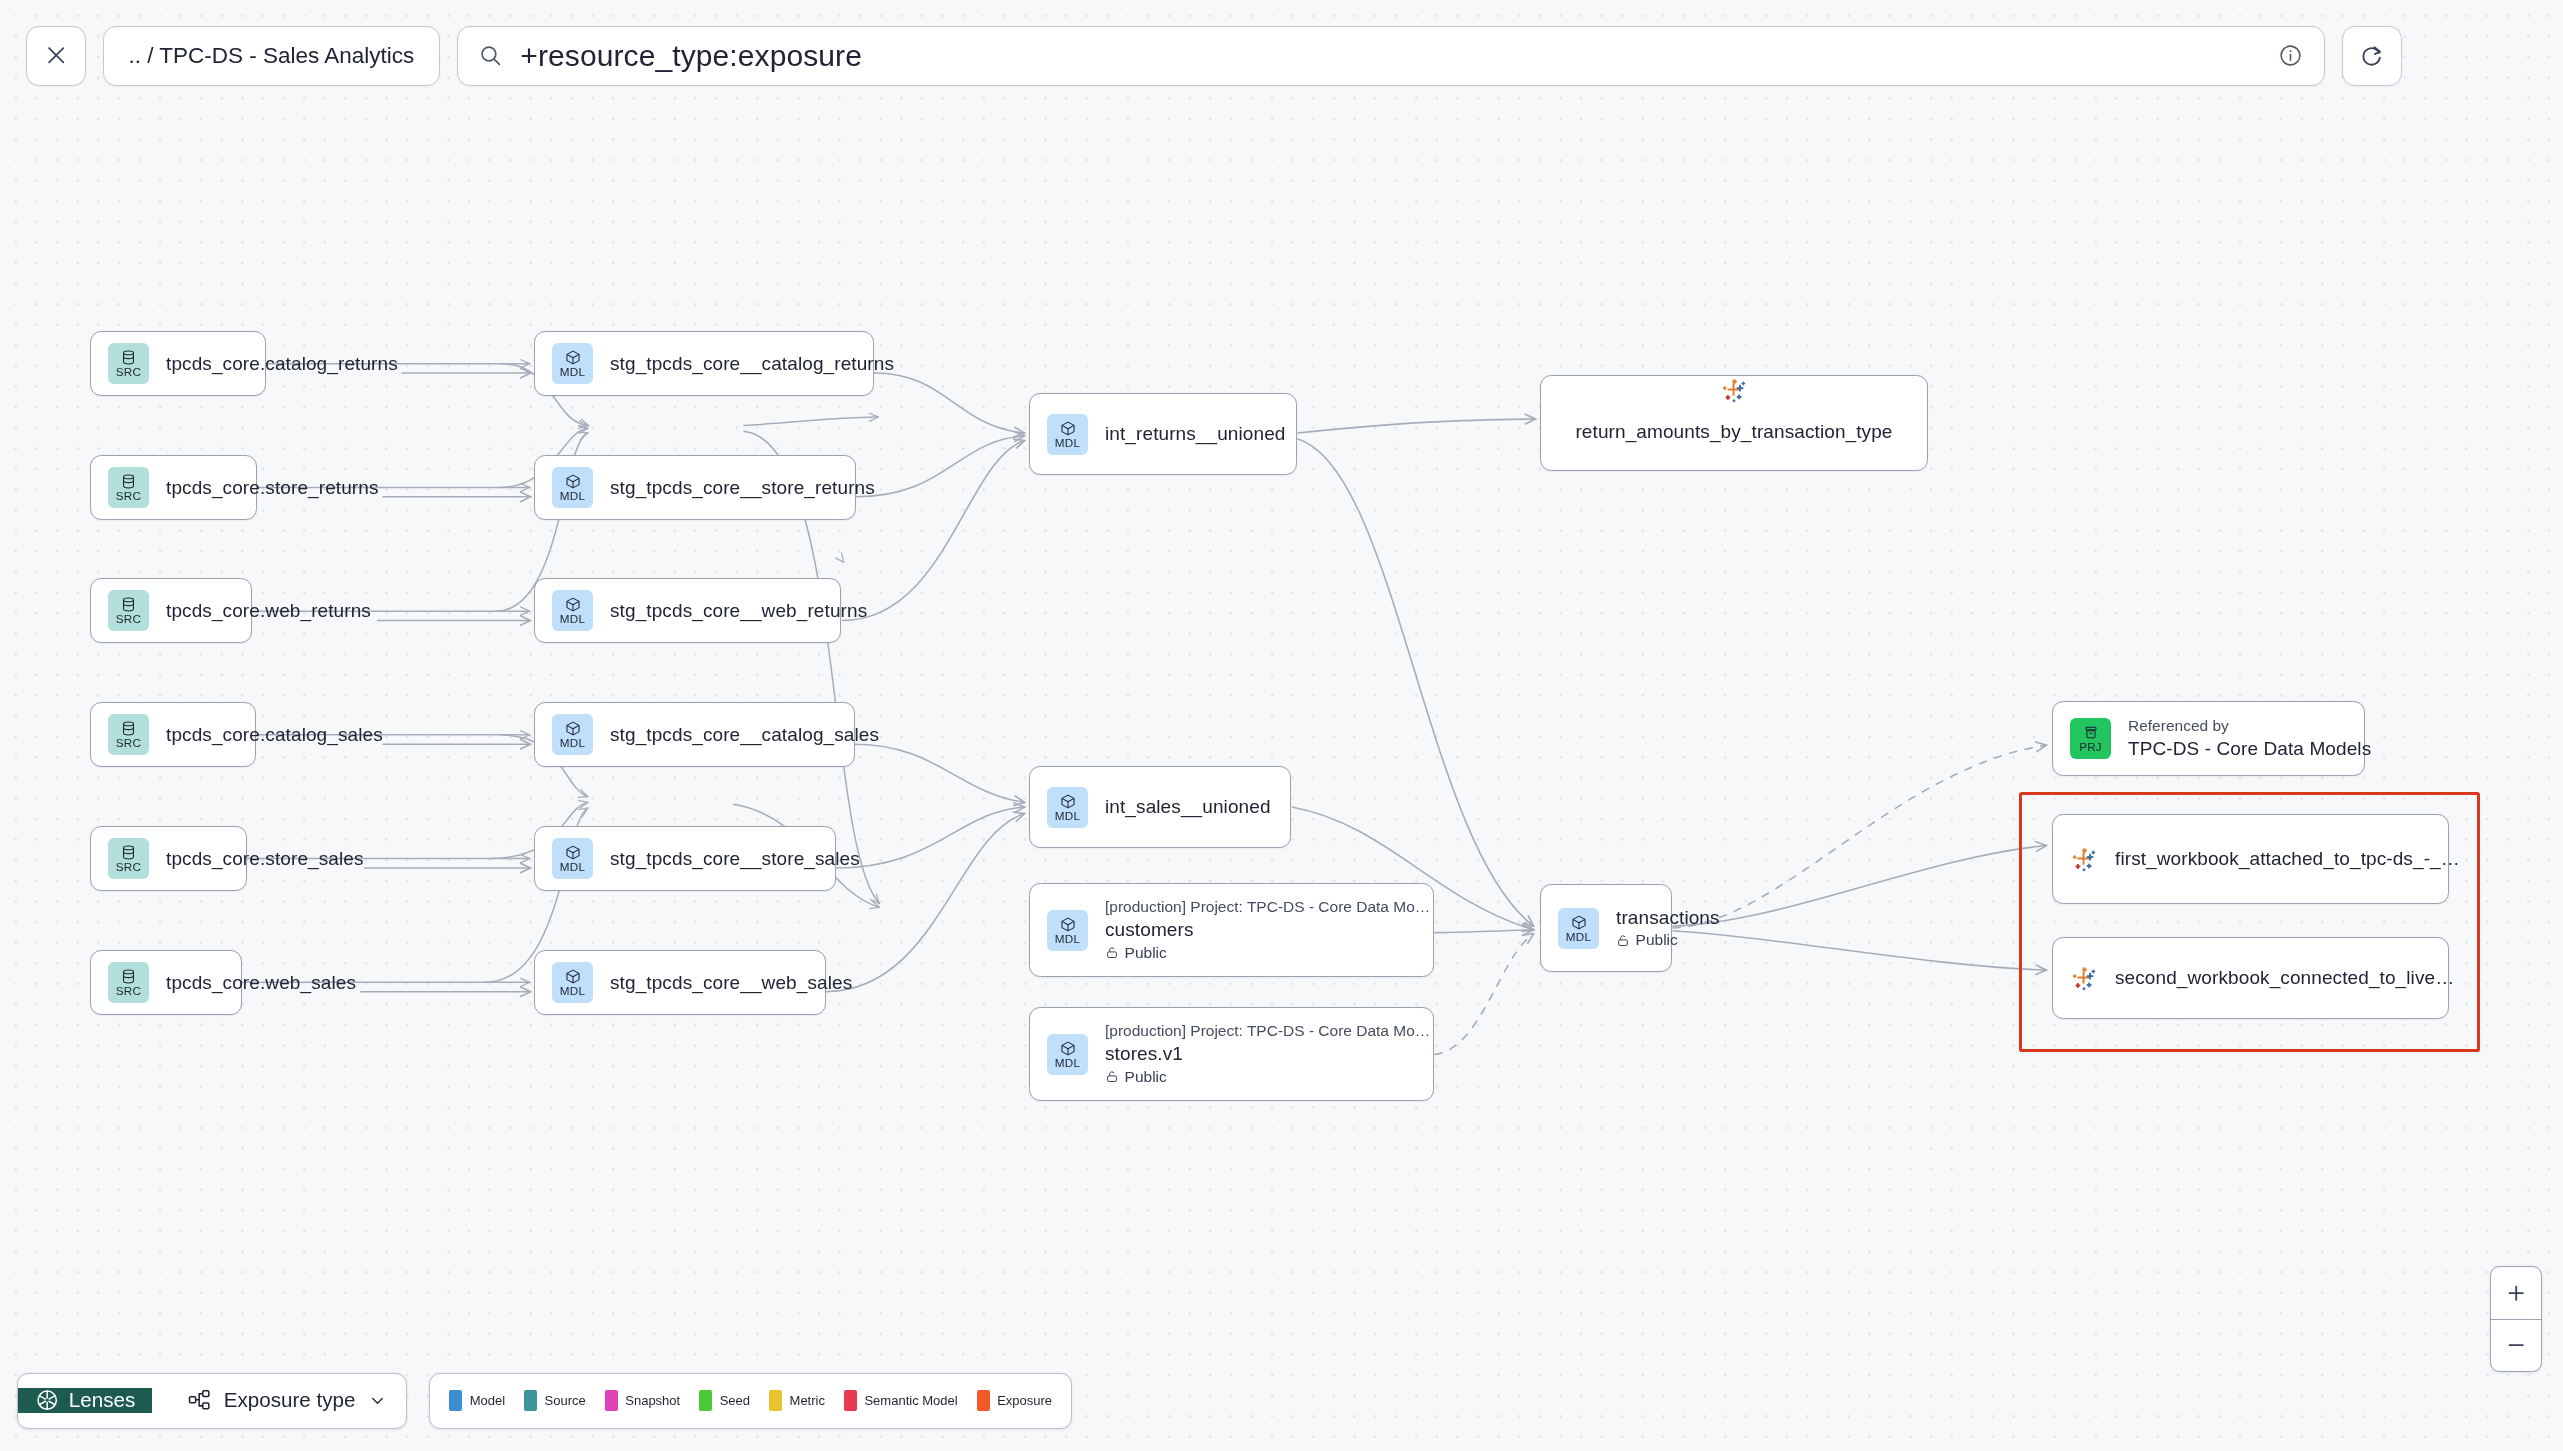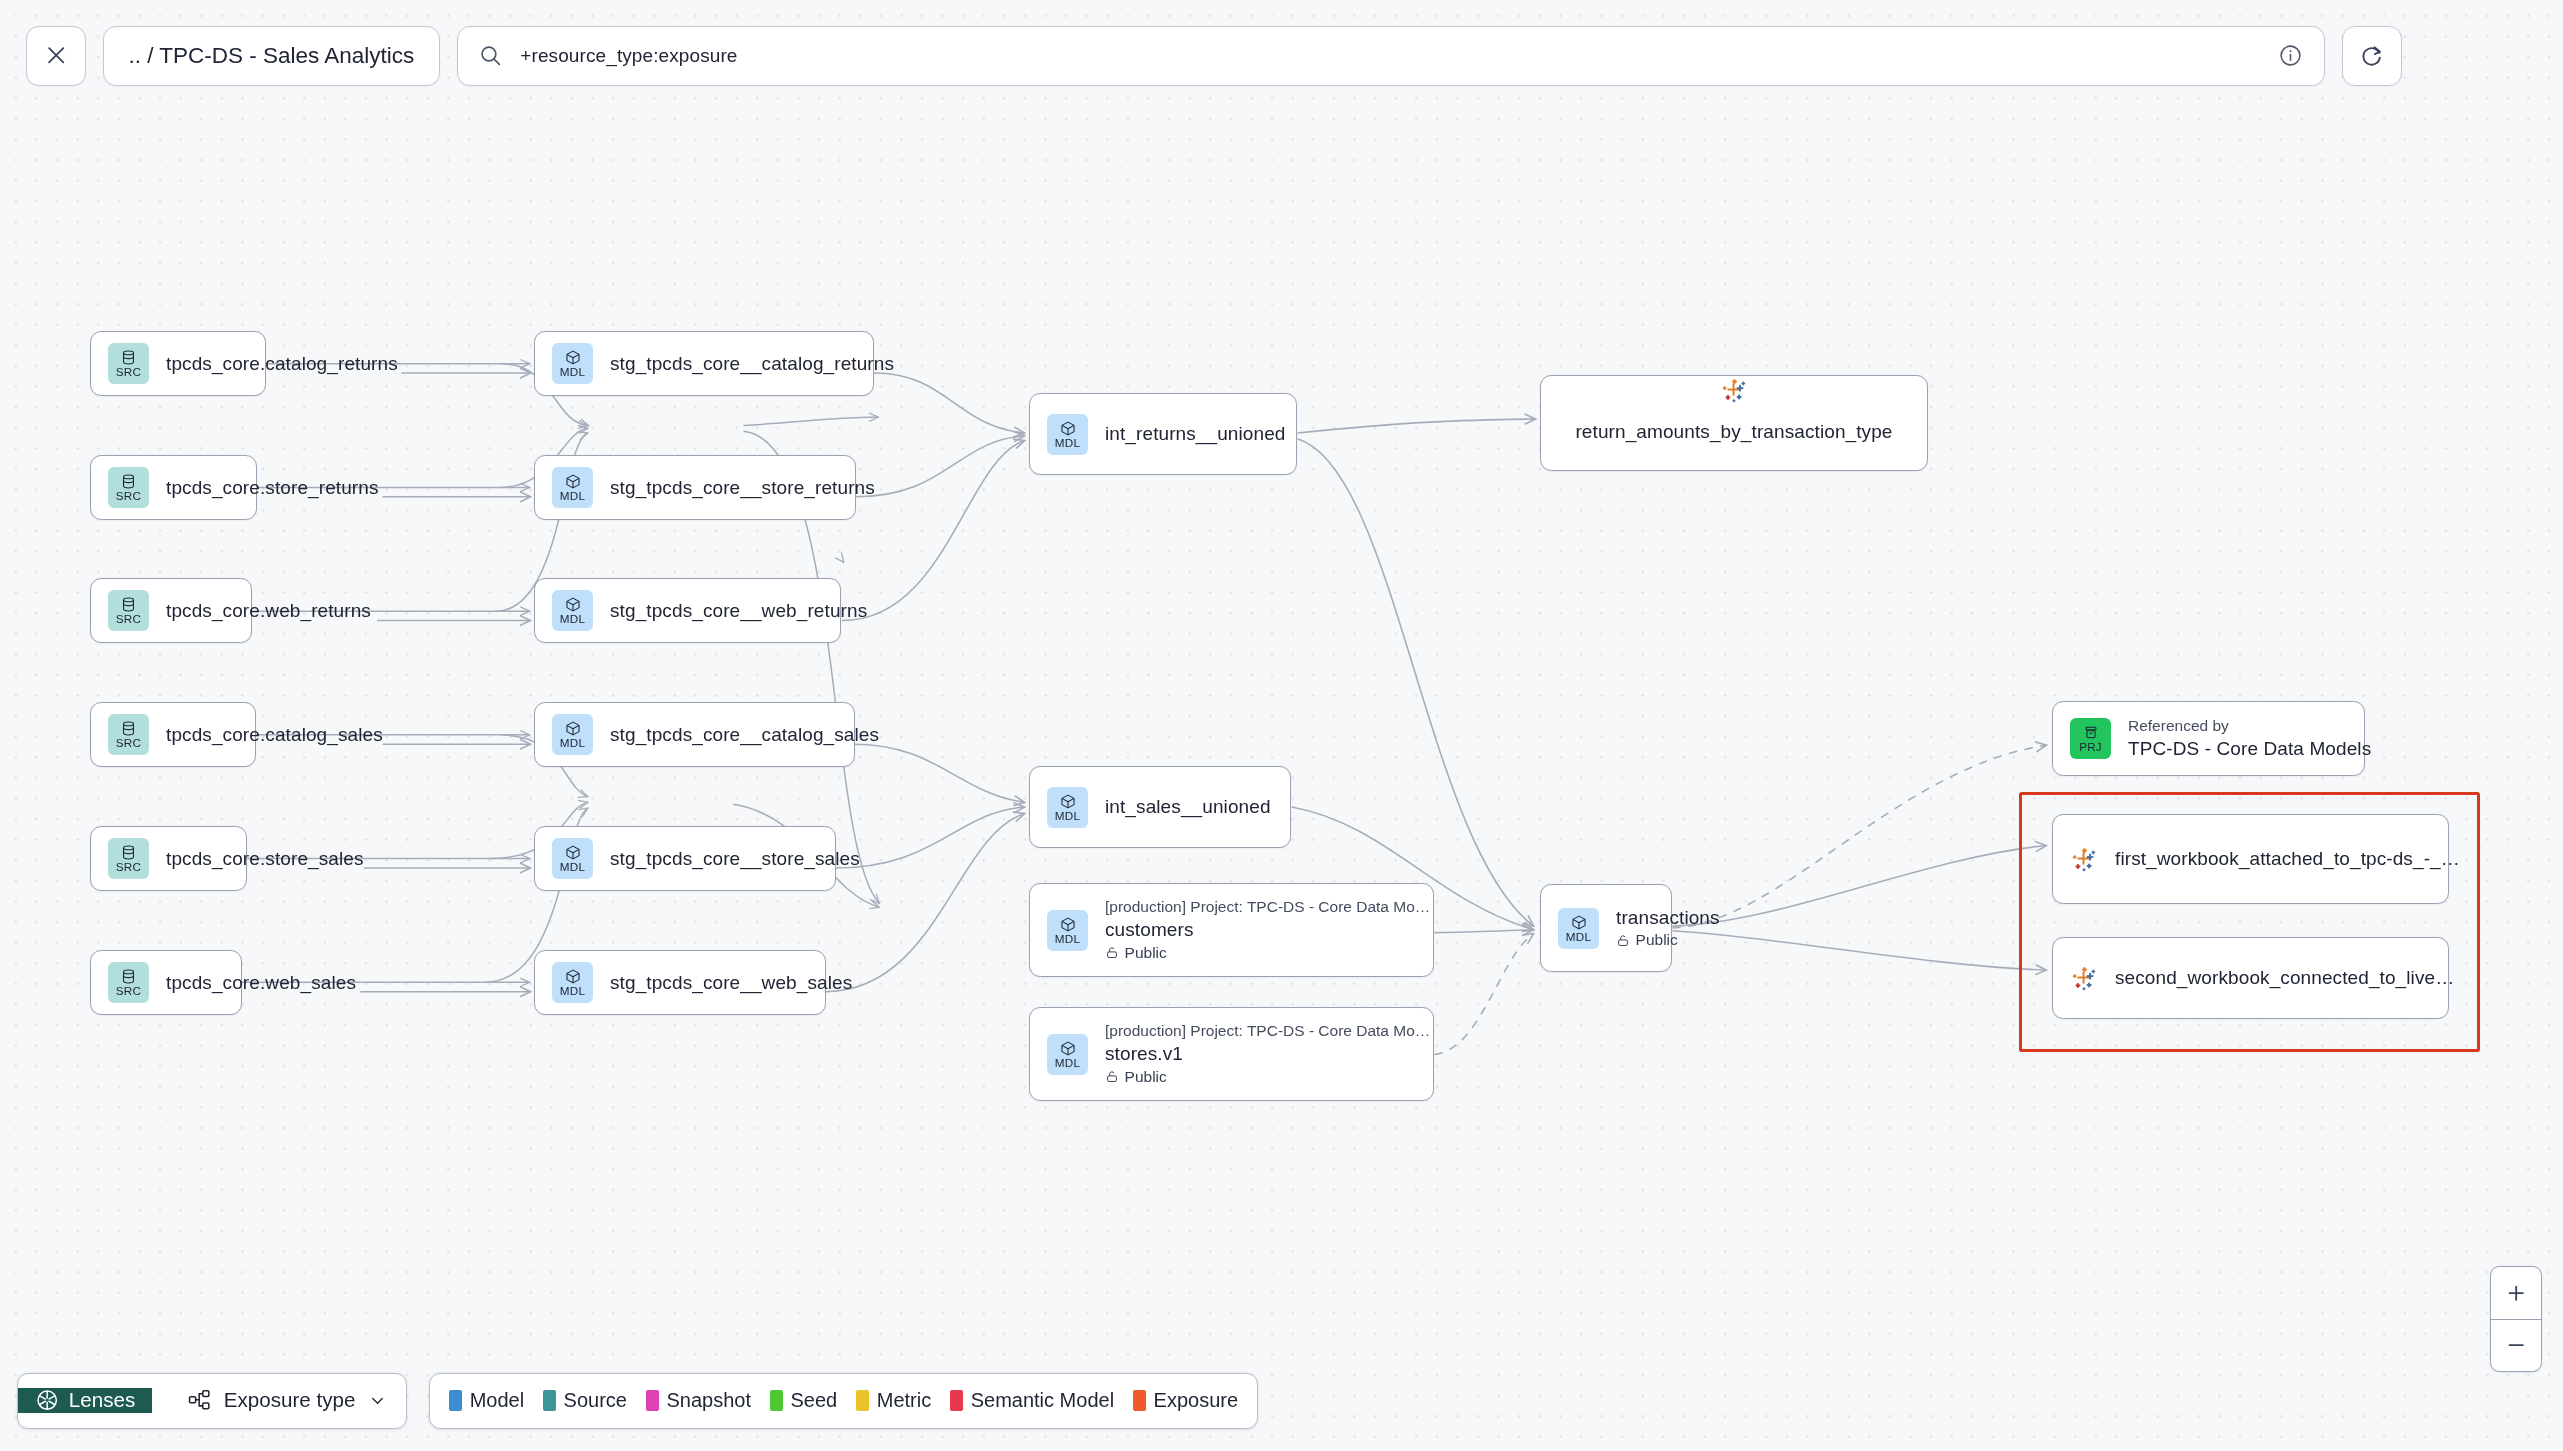--- a/index.html
+++ b/index.html
@@ -49,21 +49,21 @@
     border: 1.5px solid #c3c9d4;
     border-radius: 13px;
     display: flex; align-items: center;
     padding: 0 20.6px;
     gap: 17px;
     box-shadow: 0 0.9px 1.9px rgba(16,24,40,.05);
     max-width: 1868px;
   }
   .search-value {
     flex: 1;
-    font-size: 19px;
+    font-size: 30px;
     color: #202435;
     letter-spacing: 0.1px;
   }
   .icon-btn { width: 60px; }
   svg { display: block; }
 
   
   .canvas { position: absolute; inset: 0; }
   .edges { position: absolute; inset: 0; pointer-events: none; }
 
@@ -159,21 +159,21 @@
     background: #fff;
     border: 1.5px solid #b9c0cc;
     border-radius: 11.2px;
     display: flex; align-items: center;
     gap: 19px;
     padding: 0 19px;
     box-shadow: 0 0.9px 2.8px rgba(16,24,40,.10);
   }
   .legend-item { display: flex; align-items: center; gap: 7.5px; }
   .swatch { width: 13px; height: 20.6px; border-radius: 1.9px; }
-  .legend-label { font-size: 20px; color: #1e2432; white-space: nowrap; }
+  .legend-label { font-size: 13px; color: #1e2432; white-space: nowrap; }
 
   
   .zoomctl {
     position: absolute;
     right: 20.6px; bottom: 79px;
     width: 52px;
     background: #fff;
     border: 1.5px solid #9aa2b1;
     border-radius: 9.4px;
     overflow: hidden;

